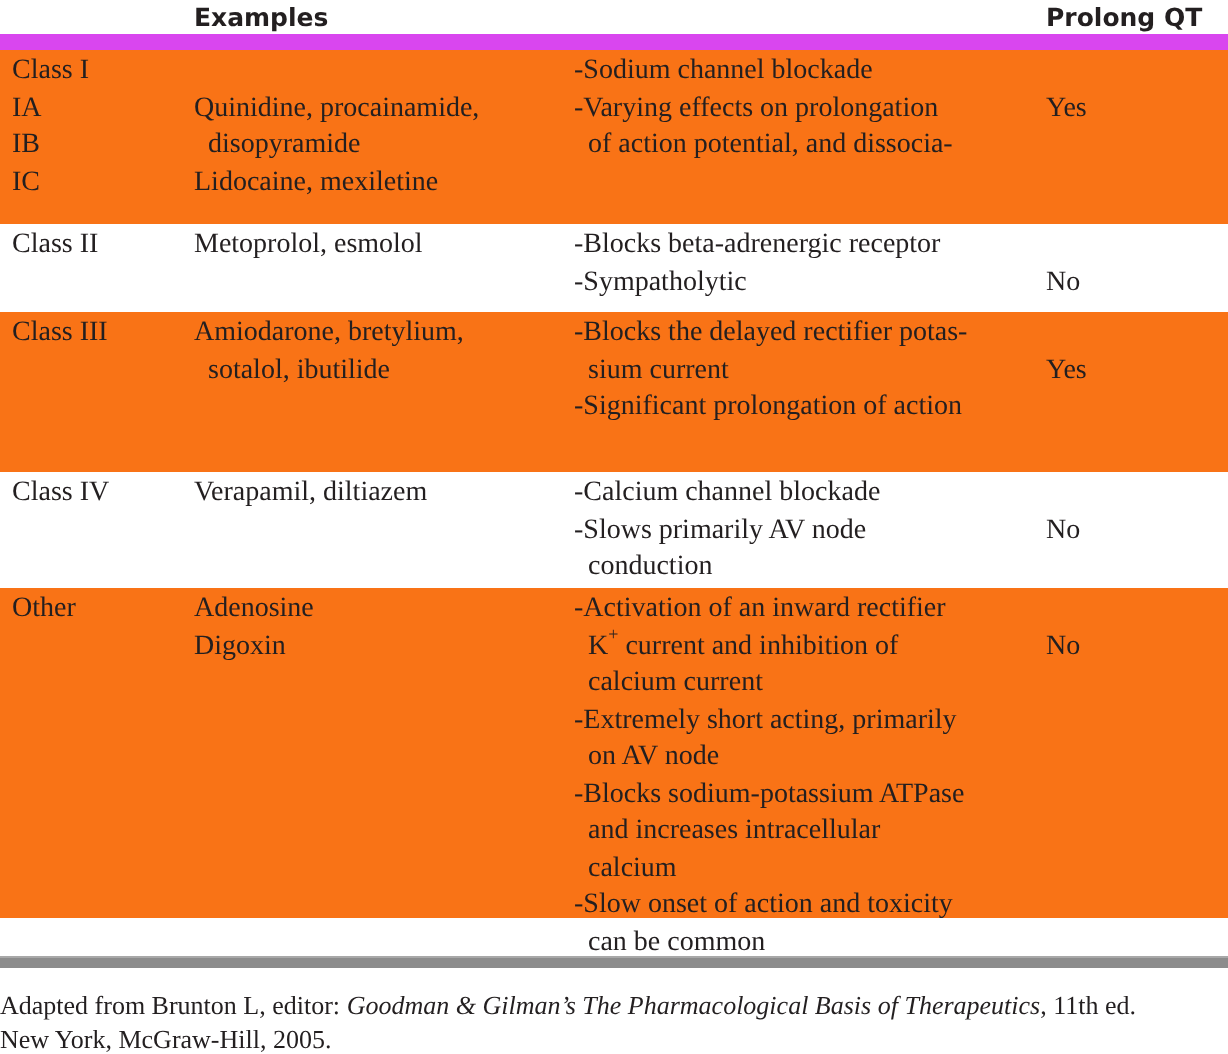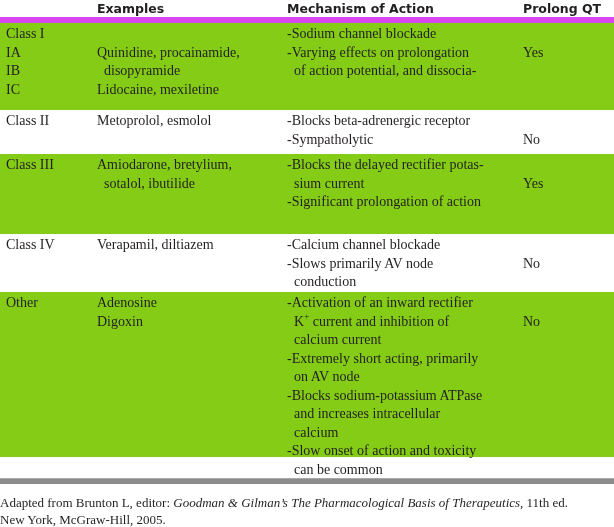--- a/index.html
+++ b/index.html
@@ -1,43 +1,42 @@
 <!DOCTYPE html>
 <html><head>
 <meta charset="utf-8">
 <style>
   html, body { margin: 0; padding: 0; background: #ffffff; }
   body { width: 614px; height: 527px; position: relative; overflow: hidden;
          font-family: "Liberation Serif", "DejaVu Serif", serif; color: #231f20; }
   .table { position: absolute; left: 0; top: 0; width: 614px; }
-  .hdr { position: relative; height: 17px; border-bottom: 6px solid #d946ef;
+  .hdr { position: relative; height: 17px; border-bottom: 8px solid #d946ef;
          font-family: "DejaVu Sans", "Liberation Sans", sans-serif; font-weight: bold; font-size: 12.5px; }
   .hdr span { position: absolute; top: 1px; }
   .row { position: relative; font-size: 14px; line-height: 18.5px; }
-  .row.gray { background: #84cc16; }
+  .row.gray { background: #f97316; }
   .row.white { background: #ffffff; }
   .cell { position: absolute; top: 2px; }
   .c0 { left: 6px; }
   .c1 { left: 97px; }
   .c2 { left: 287px; }
   .c3 { left: 523px; }
   .line { white-space: nowrap; }
   .indent { padding-left: 7px; }
   .bottom-rule { position: absolute; left: 0; width: 614px; top: 478px; height: 5px; background: #8c8c8c; border-top: 1px solid #a8a8a8; }
   .note { position: absolute; left: 0; top: 494px; font-size: 13px; line-height: 17px; width: 614px; }
   .note i { font-style: italic; }
   sup { font-size: 9px; line-height: 0; position: relative; top: -1px; }
 </style>
 </head>
 <body>
 
 <div class="table">
   <div class="hdr">
     <span style="left:97px">Examples</span>
-    <span style="left:287px">Mechanism of Action</span>
     <span style="left:523px">Prolong QT</span>
   </div>
 
   <div class="row gray" style="height:87px">
     <div class="cell c0">
       <div class="line">Class I</div>
       <div class="line">IA</div>
       <div class="line">IB</div>
       <div class="line">IC</div>
     </div>

